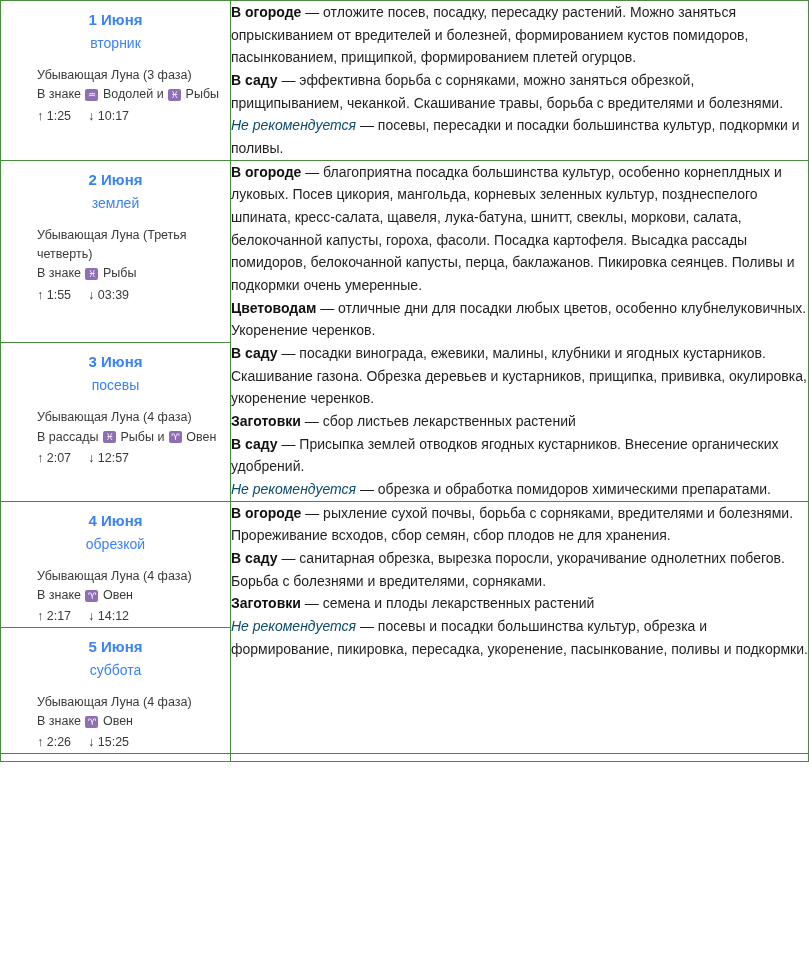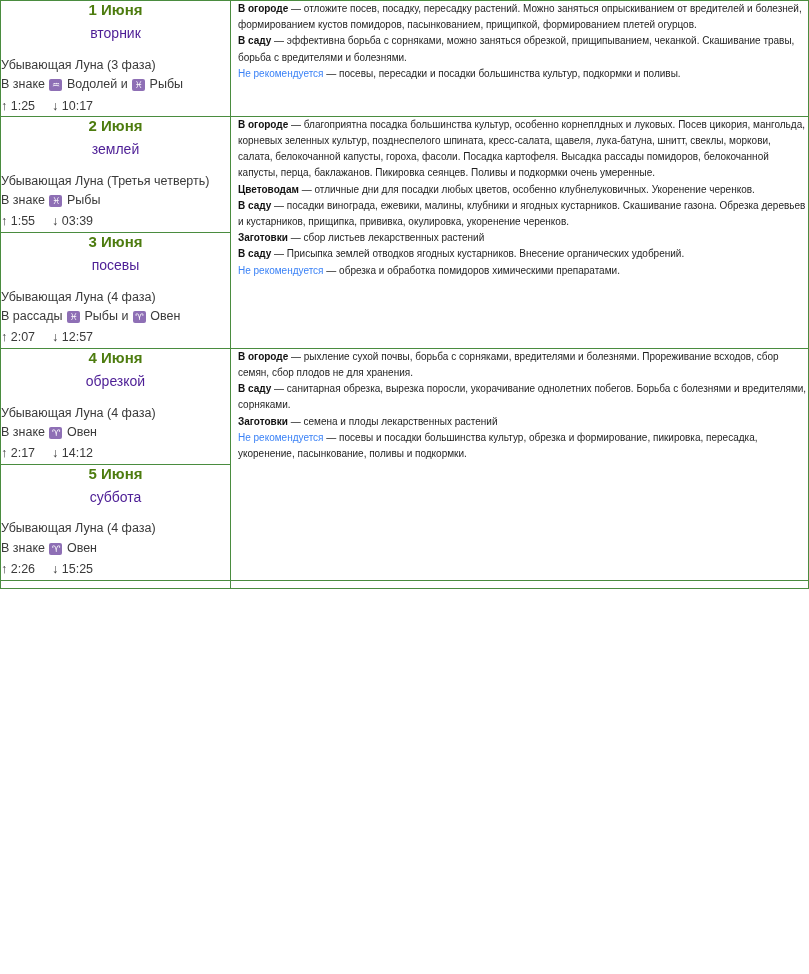--- a/index.html
+++ b/index.html
@@ -30,63 +30,64 @@
     width: 230px;
     padding: 10px 8px 10px 10px;
   }
   td.infocell {
     padding: 8px 10px 8px 10px;
   }
   .day-title {
     text-align: center;
     font-weight: bold;
     font-size: 15px;
-    color: #4d7c0f;
+    color: #3b82f6;
+    margin-top: 10px;
     margin-bottom: 6px;
     line-height: 1.2;
   }
   .day-weekday {
     text-align: center;
     font-size: 14px;
-    color: #4c1d95;
+    color: #3b82f6;
     margin-bottom: 14px;
     line-height: 1.2;
   }
   .day-meta {
     font-size: 12.5px;
     color: #3a3a3a;
     line-height: 1.55;
+    padding-left: 36px;
   }
   .day-meta .line { display: block; }
   .zodiac {
     display: inline-block;
     background: #8e6fb5;
     color: #ffffff;
     font-size: 9px;
     line-height: 12px;
     height: 12px;
     min-width: 13px;
     text-align: center;
     border-radius: 2px;
     vertical-align: middle;
     padding: 0 1px;
     margin: 0 1px;
     font-family: "DejaVu Sans", sans-serif;
   }
   .times { margin-top: 2px; white-space: nowrap; }
   .times .sep { display: inline-block; width: 10px; }
   .body-text {
-    font-size: 10px;
+    font-size: 14px;
     line-height: 1.62;
     color: #1f1f1f;
-    margin-left: 7px;
   }
   .body-text p { margin: 0; }
   .lead { font-weight: bold; color: #111111; }
-  .not-rec { color: #3b82f6; }
+  .not-rec { color: #0c4a6e; font-style: italic; }
   .blankcell { height: 8px; }
 </style>
 </head>
 <body>
 
 <div class="page">
   <table class="calendar">
     <tbody>
 
       <tr>

